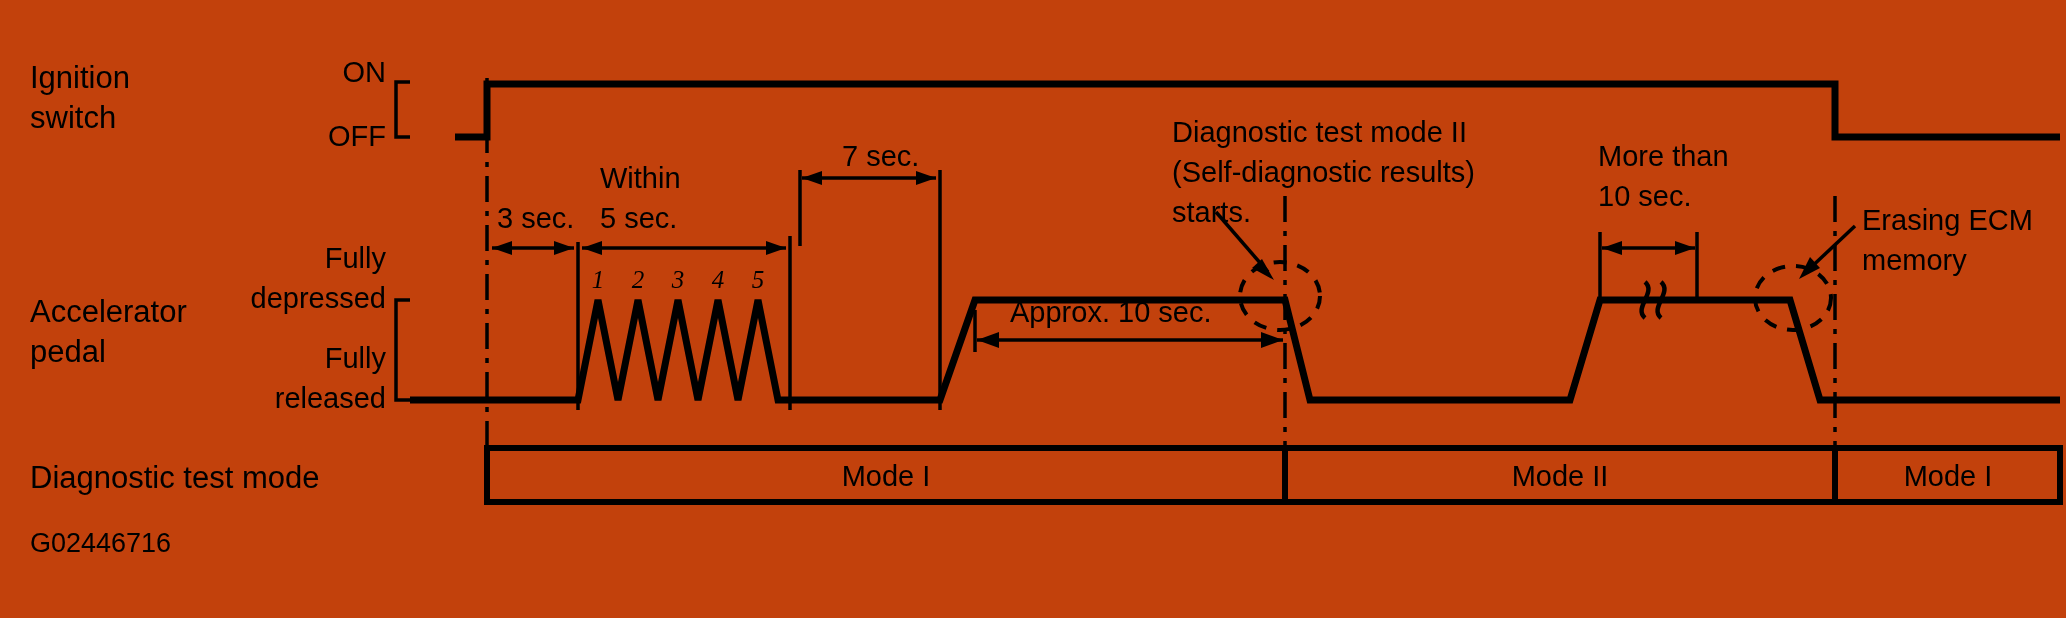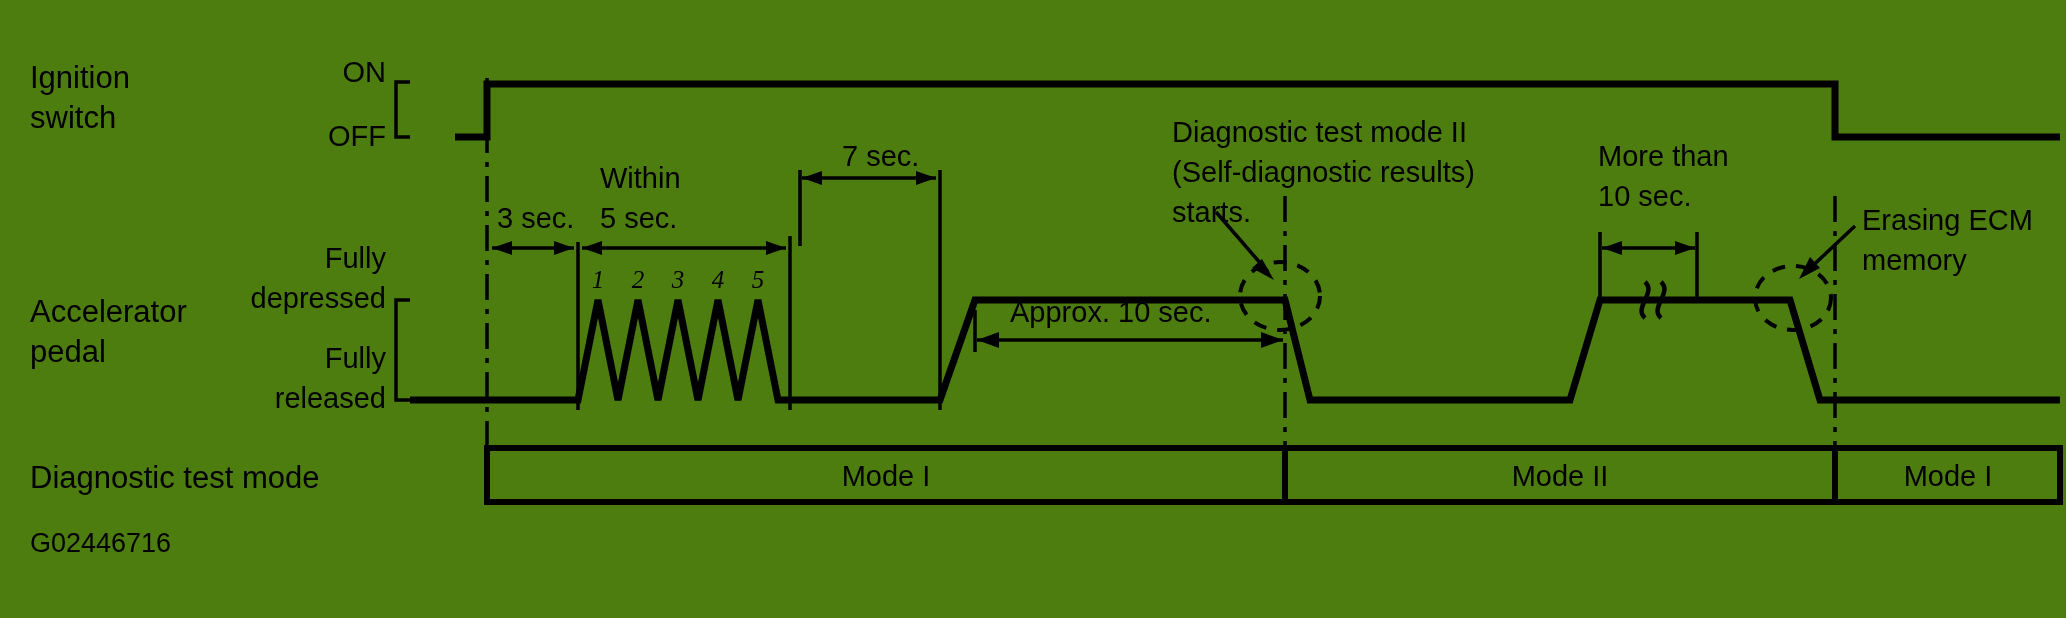--- a/index.html
+++ b/index.html
@@ -8,21 +8,21 @@
     background: #ffffff;
   }
   body {
     font-family: "Liberation Sans", sans-serif;
     color: #000000;
   }
   #stage {
     position: relative;
     width: 2066px;
     height: 618px;
-    background: #4d7c0f;
+    background: #c2410c;
     overflow: hidden;
   }
   svg.diagram {
     position: absolute;
     left: 0;
     top: 0;
     width: 2066px;
     height: 618px;
   }
   text {

